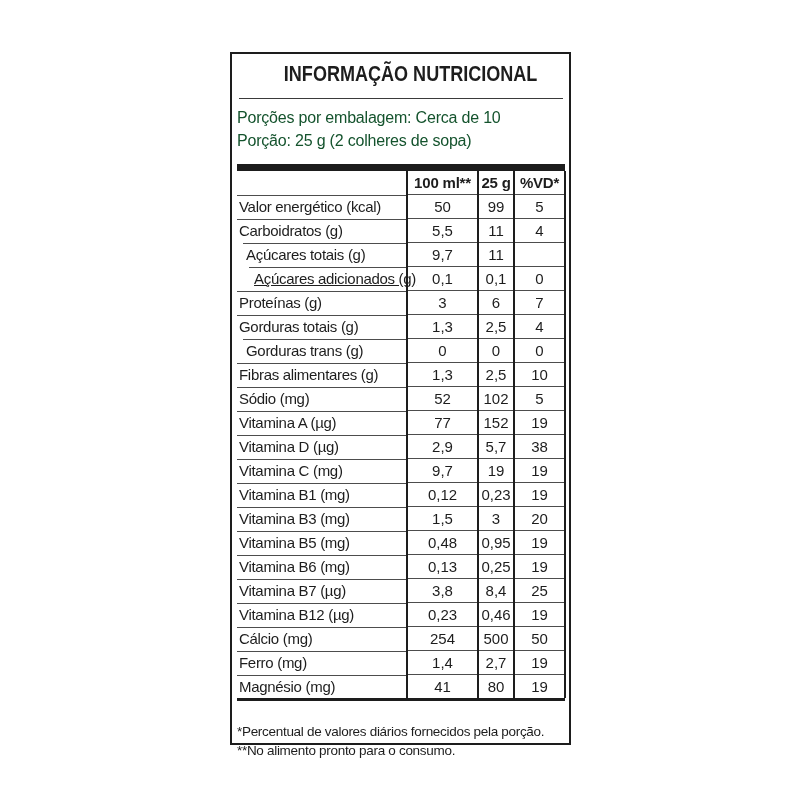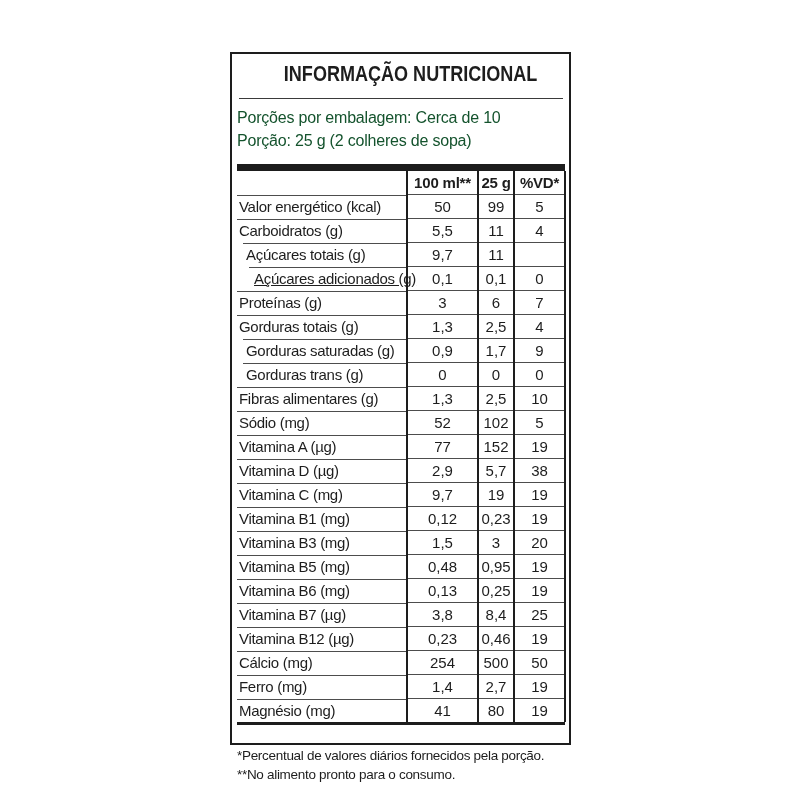--- a/index.html
+++ b/index.html
@@ -190,26 +190,20 @@
             <td class="val vcol">6</td>
             <td class="val vcol last">7</td>
           </tr>
           <tr>
             <td class="name-cell ind0">Gorduras totais (g)</td>
             <td class="val vcol">1,3</td>
             <td class="val vcol">2,5</td>
             <td class="val vcol last">4</td>
           </tr>
           <tr>
-            <td class="name-cell ind1">Gorduras saturadas (g)</td>
-            <td class="val vcol">0,9</td>
-            <td class="val vcol">1,7</td>
-            <td class="val vcol last">9</td>
-          </tr>
-          <tr>
             <td class="name-cell ind1">Gorduras trans (g)</td>
             <td class="val vcol">0</td>
             <td class="val vcol">0</td>
             <td class="val vcol last">0</td>
           </tr>
           <tr>
             <td class="name-cell ind0">Fibras alimentares (g)</td>
             <td class="val vcol">1,3</td>
             <td class="val vcol">2,5</td>
             <td class="val vcol last">10</td>

